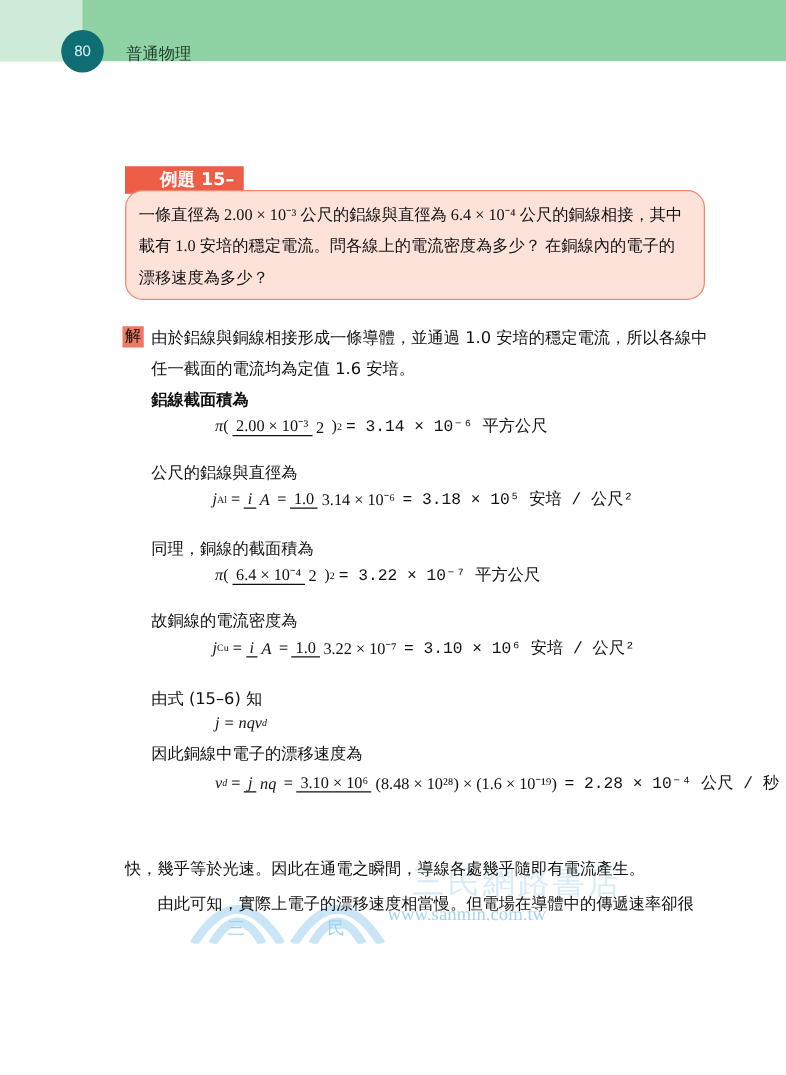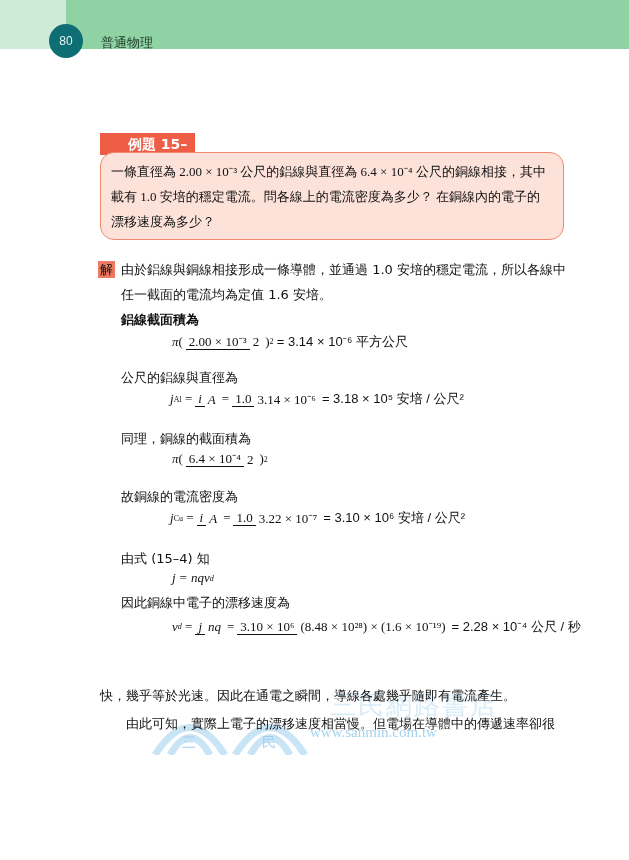--- a/index.html
+++ b/index.html
@@ -53,21 +53,21 @@
     position: absolute; white-space: nowrap; font-size: 13px;
     font-family: "Liberation Serif", serif; color: #111;
     display: flex; align-items: center;
   }
   .frac { display: inline-flex; flex-direction: row; align-items: center; margin: 0 3px; justify-content: center; }
   .frac .num { border-bottom: 1px solid #111; padding: 0 3px; line-height: 15px; }
   .frac .den { padding: 0 3px; line-height: 15px; }
   .it { font-style: italic; }
   sup { font-size: 8px; }
   sub { font-size: 8px; }
-  .cjk { font-family: Liberation Sans, sans-serif; }
+  .cjk { font-family: Liberation Mono, monospace; }
   .watermark {
     position: absolute; left: 150px; top: 695px; width: 320px; height: 60px;
     pointer-events: none;
   }
   .wm-url {
     position: absolute; left: 310px; top: 724px;
     font-family: Liberation Serif, serif; font-size: 15px; color: #8fc8ea; opacity: .8;
   }
   .wm-cn {
     position: absolute; left: 330px; top: 688px;
@@ -118,38 +118,38 @@
       <span class="den">3.14 × 10⁻⁶</span>
     </span>
   <span class="cjk">= 3.18 × 10⁵ 安培 / 公尺²</span>
 </div>
 
 <div class="line" style="left:121px;top:430px;">同理，銅線的截面積為</div>
 <div class="math" style="left:172px;top:451px;">
   <span class="it">π</span>(<span class="frac">
       <span class="num">6.4 × 10⁻⁴</span>
       <span class="den">2</span>
-    </span>)<sup>2</sup>&nbsp;
+    </span>)<sup>2</sup>&nbsp;<span class="cjk">= 3.22 × 10⁻⁷ 平方公尺</span>
 </div>
 
 <div class="line" style="left:121px;top:488px;">故銅線的電流密度為</div>
 <div class="math" style="left:170px;top:509px;">
   <span class="it">j</span><sub>Cu</sub>&nbsp;=
   <span class="frac">
       <span class="num it">i</span>
       <span class="den it">A</span>
     </span>=
   <span class="frac">
       <span class="num">1.0</span>
       <span class="den">3.22 × 10⁻⁷</span>
     </span>
   <span class="cjk">= 3.10 × 10⁶ 安培 / 公尺²</span>
 </div>
 
-<div class="line" style="left:121px;top:550px;">由式 (15–4) 知</div>
+<div class="line" style="left:121px;top:550px;">由式 (15–6) 知</div>
 <div class="math" style="left:172px;top:570px;">
   <span class="it">j = nqv</span>
     <sub class="it">d</sub>
 </div>
 
 <div class="line" style="left:121px;top:594px;">因此銅線中電子的漂移速度為</div>
 <div class="math" style="left:172px;top:617px;">
   <span class="it">v</span><sub class="it">d</sub>&nbsp;=
   <span class="frac">
       <span class="num it">j</span>

